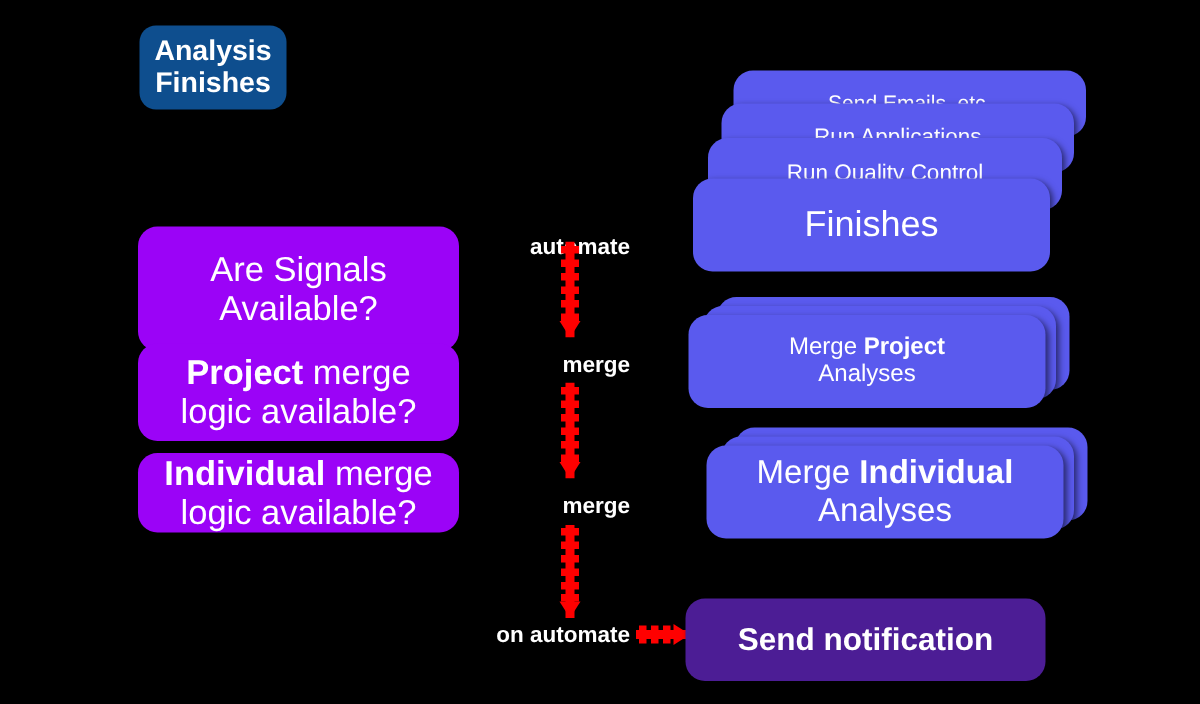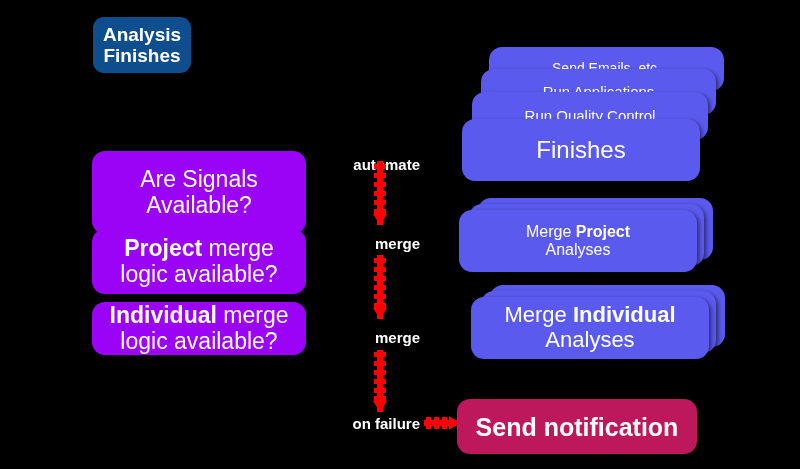--- a/index.html
+++ b/index.html
@@ -63,22 +63,22 @@
     text-align: center;
     color: #ffffff;
     line-height: 1.12;
     white-space: pre-line;
     box-shadow: 2px 2px 4px rgba(0,0,0,0.55);
   }
   .card b { font-weight: 700; }
 
   
   .notify {
-    background: #be185d;
-    font-size: 25px;
+    background: #4c1d95;
+    font-size: 21px;
     font-weight: 600;
     border-radius: 13px;
     box-shadow: 2px 2px 4px rgba(0,0,0,0.5);
   }
 
   
   .edge-label {
     position: absolute;
     color: #ffffff;
     font-size: 15px;
@@ -116,21 +116,21 @@
   </div>
 
   <div class="node decision" style="left:92px; top:302px; width:214px; height:53px;">
     <span><b>Individual</b><span> merge
 logic available?</span></span>
   </div>
 
   <div class="edge-label" style="left:340px; top:156px; width:80px;text-align:right;">automate</div>
   <div class="edge-label" style="left:340px; top:235px; width:80px;">merge</div>
   <div class="edge-label" style="left:340px; top:329px; width:80px;">merge</div>
-  <div class="edge-label" style="left:330px; top:415px; width:90px;">on failure</div>
+  <div class="edge-label" style="left:330px; top:415px; width:90px;">on automate</div>
 
   <div class="arrow-v" style="left:371px; top:161px; height:64px;">
     <svg width="18" height="64" viewBox="0 0 18 64">
       <g fill="#FF0000">
         <rect x="6" y="0" width="6" height="64"></rect>
         <rect x="3" y="3" width="12" height="5"></rect>
         <rect x="3" y="12" width="12" height="5"></rect>
         <rect x="3" y="21" width="12" height="5"></rect>
         <rect x="3" y="30" width="12" height="5"></rect>
         <rect x="3" y="39" width="12" height="5"></rect>

